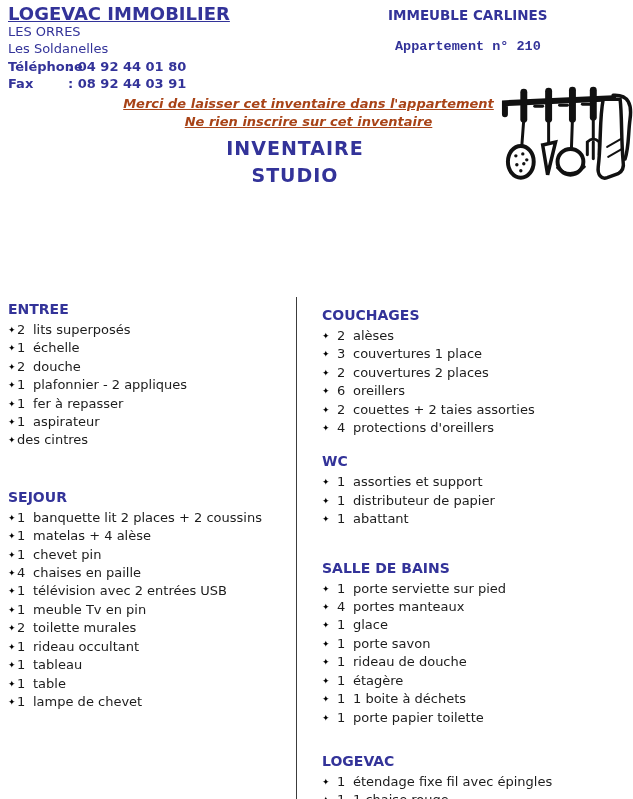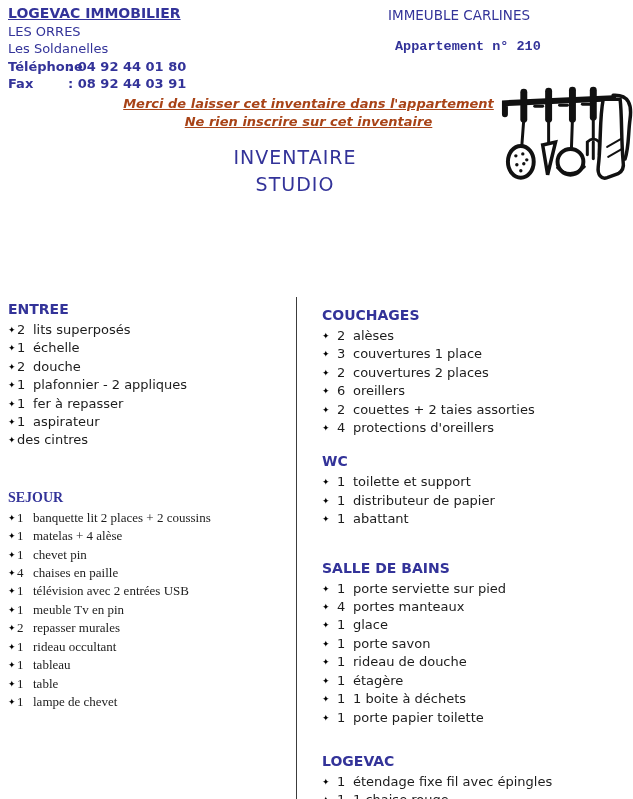--- a/index.html
+++ b/index.html
@@ -7,55 +7,55 @@
     --red:#a84317;
     --ink:#1c1c1c;
   }
   *{box-sizing:border-box;margin:0;padding:0;}
   html,body{background:#ffffff;}
   body{font-family:"DejaVu Sans", sans-serif;}
   .page{position:relative;width:633px;height:799px;background:#ffffff;overflow:hidden;}
 
   
   .agency{position:absolute;left:8px;top:5px;color:var(--blue);font-size:13px;line-height:17.6px;}
-  .agency .name{font-weight:bold;font-size:14px;text-decoration:underline;}
+  .agency .name{font-weight:bold;font-size:18px;text-decoration:underline;}
   .agency .contact{font-weight:bold;}
   .agency .contact .lbl{display:inline-block;width:60px;}
 
   
-  .building{position:absolute;left:388px;top:7px;color:var(--blue);font-weight:normal;font-size:13.5px;}
+  .building{position:absolute;left:388px;top:7px;color:var(--blue);font-weight:bold;font-size:13.5px;}
   .apartment{position:absolute;left:395px;top:39px;color:var(--blue);font-weight:bold;font-size:13.5px;font-family:Liberation Mono, monospace;}
 
   
   .notice{position:absolute;left:0;top:95px;width:598px;text-align:center;color:var(--red);
           font-style:italic;font-weight:bold;font-size:13px;line-height:18px;}
   .notice .line{text-decoration:underline;padding-left:19px;}
 
   
   .clipart{position:absolute;left:496px;top:86px;width:137px;height:102px;}
 
   
-  .doc-title{position:absolute;left:0;top:144px;width:590px;text-align:center;color:var(--blue);
-             font-weight:normal;font-size:19px;line-height:27px;letter-spacing:1px;}
+  .doc-title{position:absolute;left:0;top:135px;width:590px;text-align:center;color:var(--blue);
+             font-weight:bold;font-size:19px;line-height:27px;letter-spacing:1px;}
 
   
   .divider{position:absolute;left:296px;top:297px;bottom:0;width:1px;background:#3c3c3c;}
   .col{position:absolute;top:297px;}
   #col-left{left:8px;width:282px;}
   #col-right{left:322px;width:305px;}
 
   .section-heading{color:var(--blue);font-weight:bold;font-size:14px;line-height:19px;margin-bottom:2px;}
   .items{list-style:none;}
   .item{font-size:13px;line-height:18.4px;color:var(--ink);white-space:nowrap;}
   .bullet{display:inline-block;width:9px;font-size:9px;vertical-align:1px;color:#000;}
   #col-right .bullet{width:15px;}
   .qty{display:inline-block;width:16px;color:var(--ink);}
 
   #col-left  .section:nth-child(1){margin-top:3px;}
-  #col-left  .section:nth-child(2){margin-top:38px;font-family:Liberation Serif, serif;}
+  #col-left  .section:nth-child(2){margin-top:38px;}
   #col-right .section:nth-child(1){margin-top:9px;}
   #col-right .section:nth-child(2){margin-top:15px;}
   #col-right .section:nth-child(3){margin-top:30px;}
   #col-right .section:nth-child(4){margin-top:25px;}
 </style>
 </head>
 <body>
 
 <div class="page">
 
@@ -186,21 +186,21 @@
 
   <li class="item">
     <span class="bullet">✦</span><span class="qty">1</span><span class="label">télévision avec 2 entrées USB</span>
   </li>
 
   <li class="item">
     <span class="bullet">✦</span><span class="qty">1</span><span class="label">meuble Tv en pin</span>
   </li>
 
   <li class="item">
-    <span class="bullet">✦</span><span class="qty">2</span><span class="label">repasser murales</span>
+    <span class="bullet">✦</span><span class="qty">2</span><span class="label">toilette murales</span>
   </li>
 
   <li class="item">
     <span class="bullet">✦</span><span class="qty">1</span><span class="label">rideau occultant</span>
   </li>
 
   <li class="item">
     <span class="bullet">✦</span><span class="qty">1</span><span class="label">tableau</span>
   </li>
 
@@ -241,21 +241,21 @@
   <li class="item">
     <span class="bullet">✦</span><span class="qty">4</span><span class="label">protections d'oreillers</span>
   </li>
 </ul>
   </section>
 
   <section class="section">
     <h2 class="section-heading">WC</h2>
     <ul class="items">
   <li class="item">
-    <span class="bullet">✦</span><span class="qty">1</span><span class="label">toilette et support</span>
+    <span class="bullet">✦</span><span class="qty">1</span><span class="label">assorties et support</span>
   </li>
 
   <li class="item">
     <span class="bullet">✦</span><span class="qty">1</span><span class="label">distributeur de papier</span>
   </li>
 
   <li class="item">
     <span class="bullet">✦</span><span class="qty">1</span><span class="label">abattant</span>
   </li>
 </ul>

